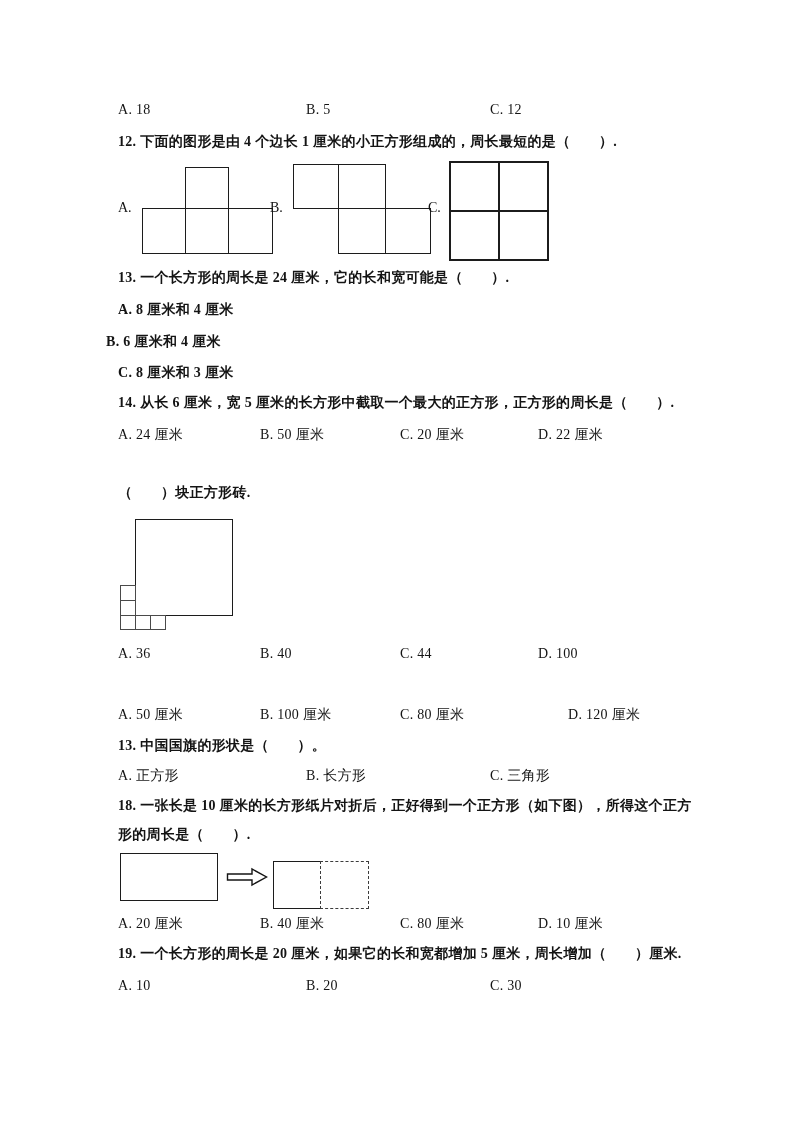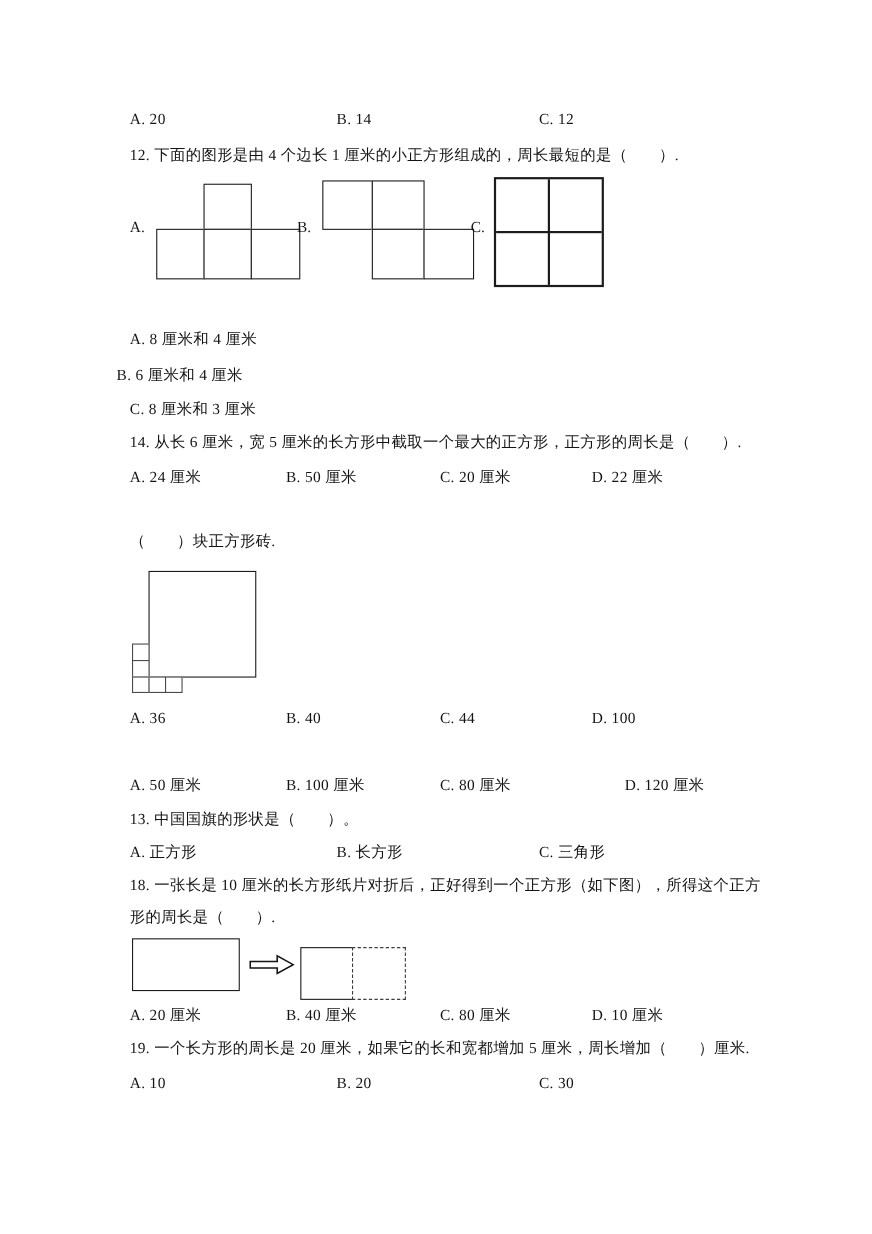--- a/index.html
+++ b/index.html
@@ -11,20 +11,21 @@
     font-family: "Liberation Serif", "DejaVu Serif", serif;
     font-size: 14px;
     color: #141414;
     overflow: hidden;
   }
   .line {
     position: absolute;
     white-space: nowrap;
     line-height: 18px;
     letter-spacing: 0.3px;
+    font-weight: bold;
   }
   .optrow { position: absolute; left: 0; width: 793px; height: 18px; }
   .opt {
     position: absolute;
     white-space: nowrap;
     line-height: 18px;
     letter-spacing: 0.3px;
   }
   .figlabel { position: absolute; line-height: 16px; }
   .sq {
@@ -48,22 +49,22 @@
   }
   .gridline { position: absolute; background: #1c1c1c; }
   .arrow { position: absolute; }
 </style>
 </head>
 <body>
 
 <div class="page">
 
   <div class="optrow" style="top:101px">
-    <span class="opt" style="left:118px">A. 20</span>
-    <span class="opt" style="left:306px">B. 14</span>
+    <span class="opt" style="left:118px">A. 18</span>
+    <span class="opt" style="left:306px">B. 5</span>
     <span class="opt" style="left:490px">C. 12</span>
   </div>
 
   <div class="line" style="left:118px; top:133px">12. 下面的图形是由 4 个边长 1 厘米的小正方形组成的，周长最短的是（　　）.</div>
 
   <span class="figlabel" style="left:118px; top:200px">A.</span>
   <div>
     <div class="sq" style="left:185px; top:167px; width:44px; height:42px"></div>
     <div class="sq" style="left:142px; top:208px; width:44px; height:46px"></div>
     <div class="sq" style="left:185px; top:208px; width:44px; height:46px"></div>
@@ -77,20 +78,21 @@
     <div class="sq" style="left:338px; top:208px; width:48px; height:46px"></div>
     <div class="sq" style="left:385px; top:208px; width:46px; height:46px"></div>
   </div>
 
   <span class="figlabel" style="left:428px; top:200px">C.</span>
   <div class="sq sq2" style="left:449px; top:161px; width:100px; height:100px">
     <div class="gridline" style="left:47px; top:0; width:2px; height:96px"></div>
     <div class="gridline" style="left:0; top:47px; width:96px; height:2px"></div>
   </div>
 
+  <div class="line" style="left:118px; top:269px">13. 一个长方形的周长是 24 厘米，它的长和宽可能是（　　）.</div>
   <div class="line" style="left:118px; top:301px">A. 8 厘米和 4 厘米</div>
   <div class="line" style="left:106px; top:333px">B. 6 厘米和 4 厘米</div>
   <div class="line" style="left:118px; top:364px">C. 8 厘米和 3 厘米</div>
 
   <div class="line" style="left:118px; top:394px">14. 从长 6 厘米，宽 5 厘米的长方形中截取一个最大的正方形，正方形的周长是（　　）.</div>
   <div class="optrow" style="top:426px">
     <span class="opt" style="left:118px">A. 24 厘米</span>
     <span class="opt" style="left:260px">B. 50 厘米</span>
     <span class="opt" style="left:400px">C. 20 厘米</span>
     <span class="opt" style="left:538px">D. 22 厘米</span>

